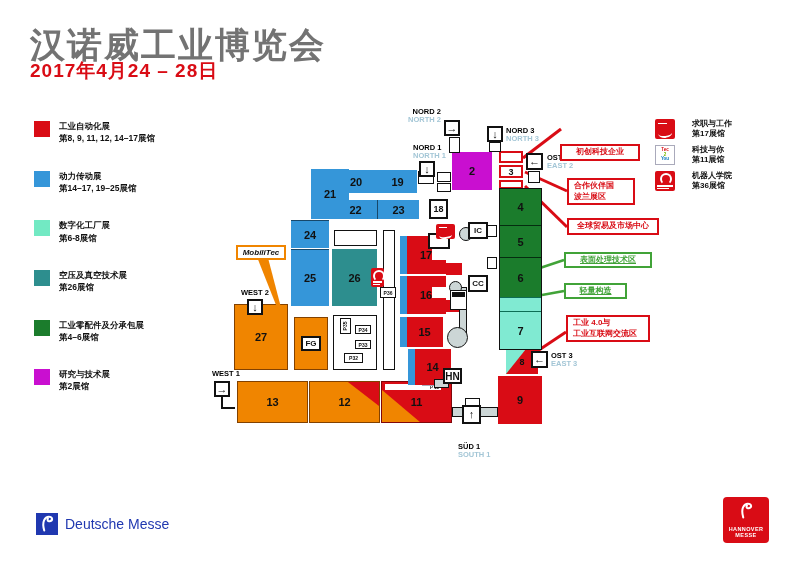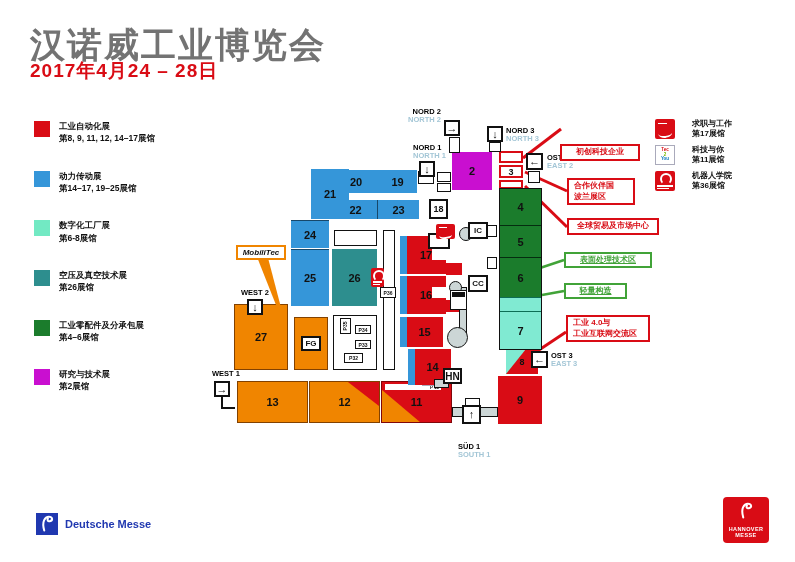--- a/index.html
+++ b/index.html
@@ -80,21 +80,21 @@
   
   .features{position:absolute;left:655px;top:119px;width:120px;}
   .ft-item{display:flex;gap:17px;margin-bottom:6px;align-items:flex-start;height:20px;margin-bottom:6px;}
   .ft-icon{position:relative;width:20px;height:20px;flex:0 0 20px;}
   .ft-txt{font-size:8px;font-weight:bold;line-height:1.3;white-space:nowrap;}
   .ft-txt span{display:block;}
 
   
   .dm{position:absolute;left:36px;top:513px;display:flex;align-items:center;gap:7px;}
   .dm-sq{position:relative;width:22px;height:22px;background:#2038b0;}
-  .dm-txt{font-size:11px;font-weight:bold;color:#2038b0;}
+  .dm-txt{font-size:14px;font-weight:normal;color:#2038b0;}
   .hm{position:absolute;left:723px;top:497px;width:46px;height:46px;background:#d90c15;border-radius:4px;
       display:flex;flex-direction:column;align-items:center;justify-content:flex-end;padding-bottom:4px;box-sizing:border-box;}
   .hm-txt{color:#fff;font-size:5.5px;font-weight:bold;line-height:1.2;text-align:center;letter-spacing:.4px;}
 
   .rot{transform:rotate(-90deg);}
   svg.lines{position:absolute;left:0;top:0;pointer-events:none;}
   .presse-bar{height:5px;background:#111;margin:1px;}
 </style>
 </head>
 <body>

